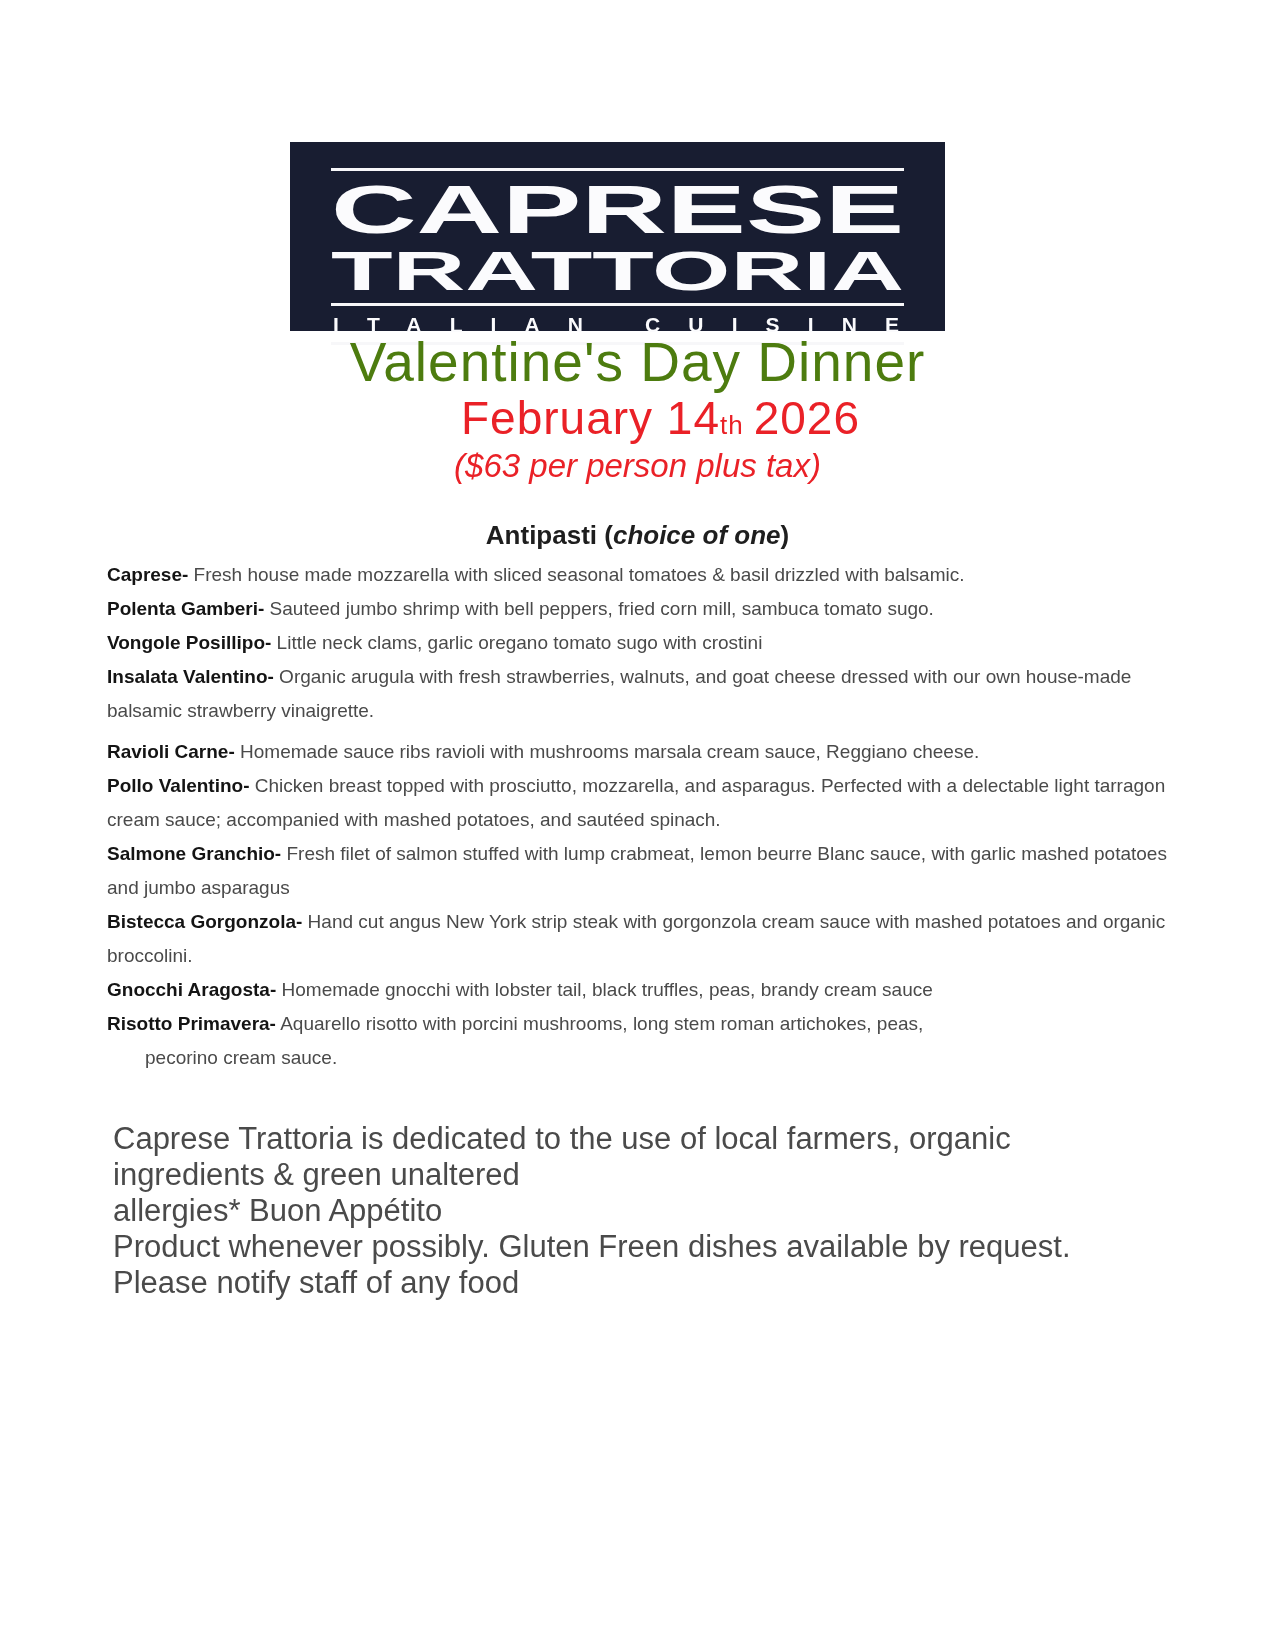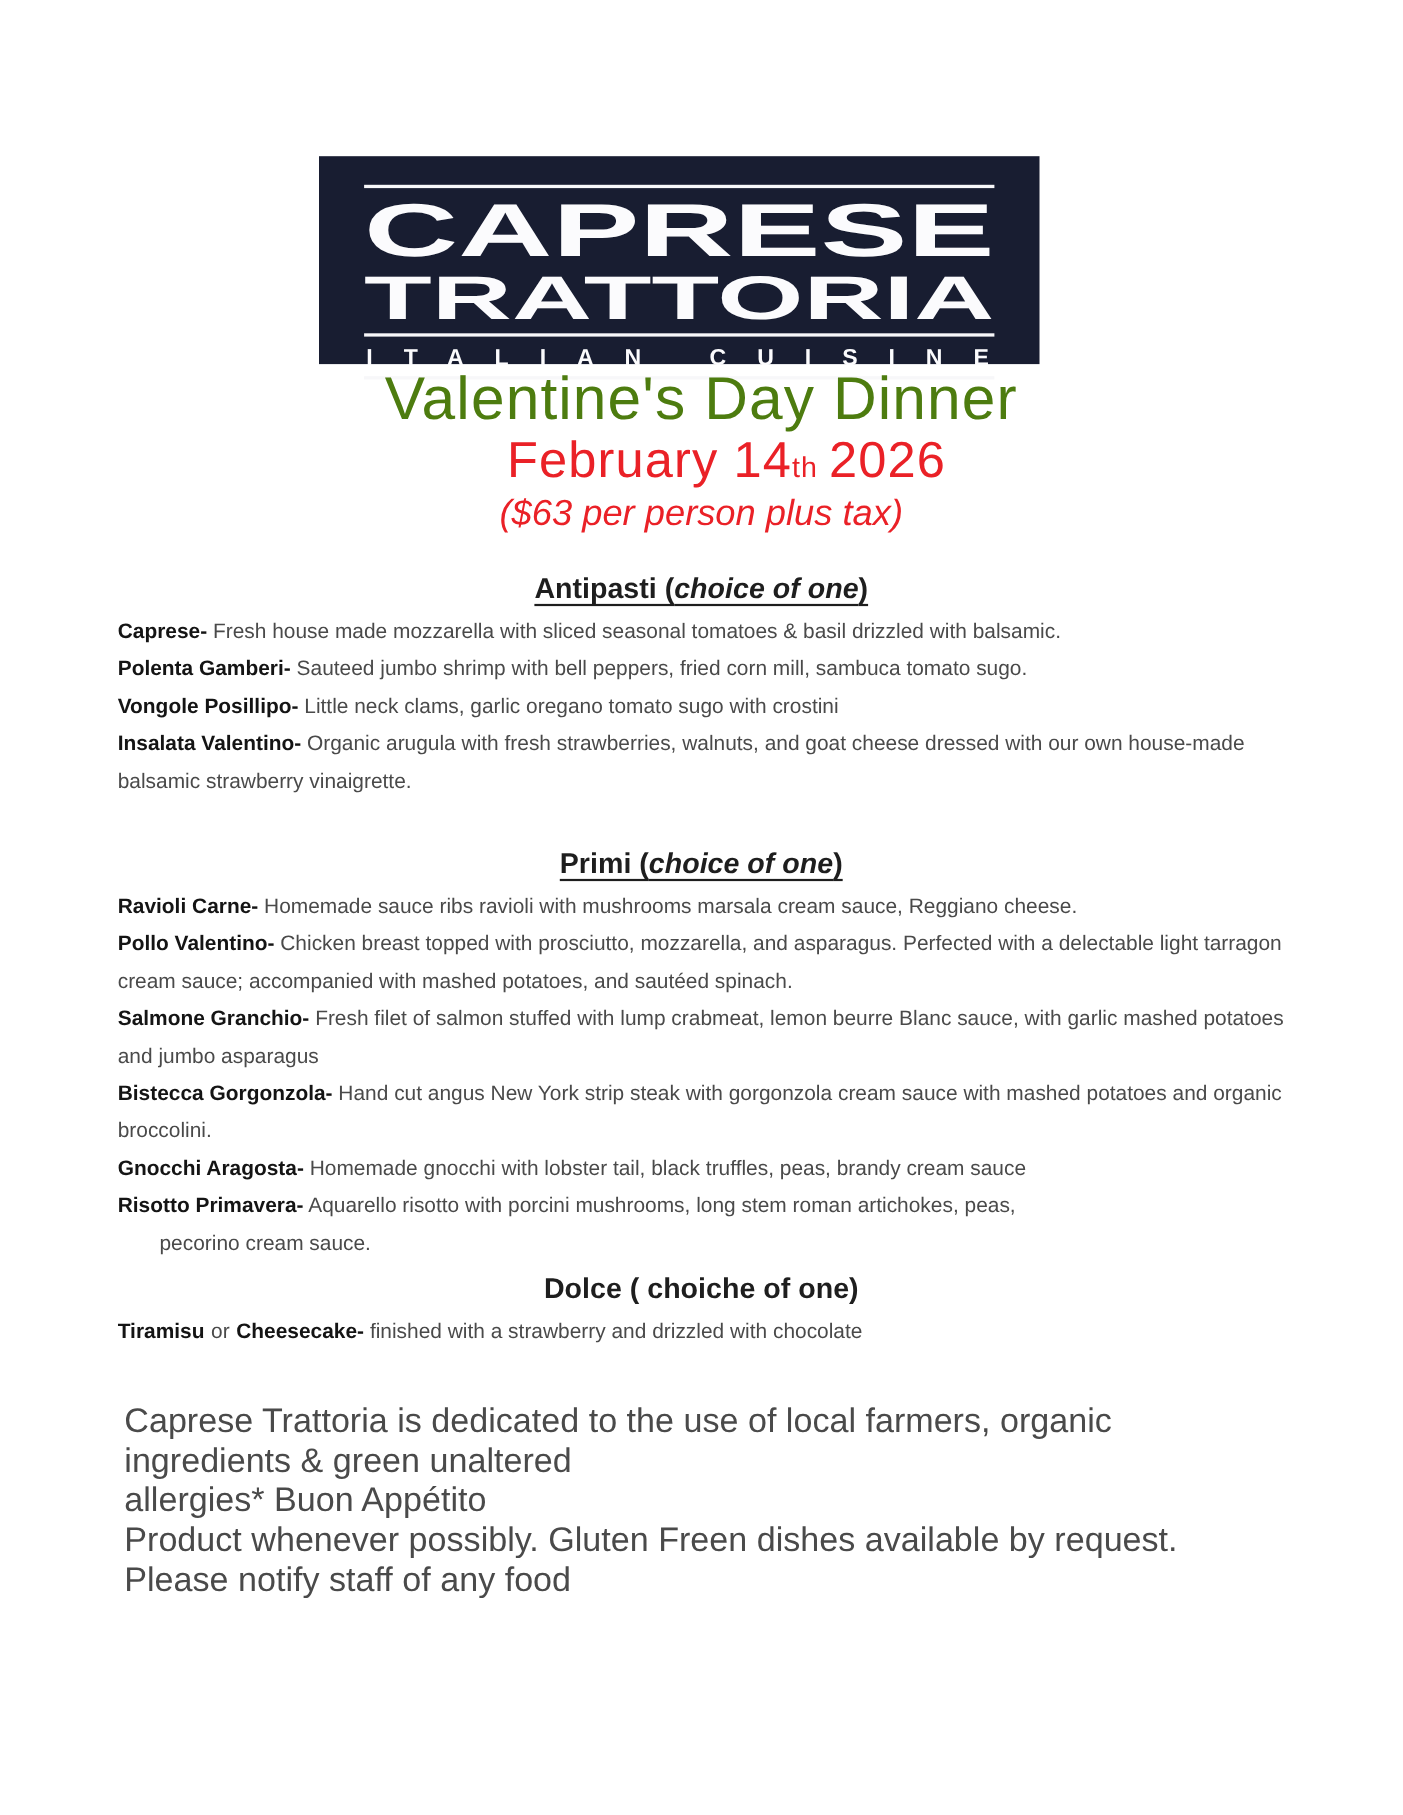--- a/index.html
+++ b/index.html
@@ -41,21 +41,21 @@
   }
 
   
   .content { padding:0 107px; }
   .sec-head {
     margin:0; text-align:center; font-size:26px; line-height:31px;
     font-weight:bold; color:#1e1e1e;
   }
   .sec-head em { font-style:italic; }
   .hd-underline {
-    text-decoration:underline; text-decoration-thickness:1.5px; text-underline-offset:5px;text-align:right;
+    text-decoration-thickness:1.5px; text-underline-offset:5px;text-align:right;
   }
   .sec-antipasti .sec-head { margin-top:36px; }
   .sec-primi   .sec-head { margin-top:42px; }
   .sec-dolce   .sec-head { margin-top:8px; }
 
   .items { margin-top:7px; }
   .item { margin:0; font-size:19px; line-height:34px; color:#4a4a4a; font-weight:normal; }
   .item-name { font-weight:bold; color:#141414; }
   .item-conj { margin:0 6px; }
   .desc2 { display:block; padding-left:38px; }
@@ -106,21 +106,20 @@
           <span class="item-desc">Little neck clams, garlic oregano tomato sugo with crostini</span>
         </p>
         <p class="item">
           <span class="item-name">Insalata Valentino-</span>
           <span class="item-desc">Organic arugula with fresh strawberries, walnuts, and goat cheese dressed with our own house-made balsamic strawberry vinaigrette.</span>
         </p>
       </div>
     </section>
 
     <section class="sec-primi">
-      <h3 class="sec-head"><span class="hd-underline"><span>Primi (</span><em>choice of one</em><span>)</span></span></h3>
       <div class="items">
         <p class="item">
           <span class="item-name">Ravioli Carne-</span>
           <span class="item-desc">Homemade sauce ribs ravioli with mushrooms marsala cream sauce, Reggiano cheese.</span>
         </p>
         <p class="item">
           <span class="item-name">Pollo Valentino-</span>
           <span class="item-desc">Chicken breast topped with prosciutto, mozzarella, and asparagus. Perfected with a delectable light tarragon cream sauce; accompanied with mashed potatoes, and sautéed spinach.</span>
         </p>
         <p class="item">
@@ -136,28 +135,20 @@
           <span class="item-desc">Homemade gnocchi with lobster tail, black truffles, peas, brandy cream sauce</span>
         </p>
         <p class="item">
           <span class="item-name">Risotto Primavera-</span>
           <span class="item-desc">Aquarello risotto with porcini mushrooms, long stem roman artichokes, peas,</span>
           <span class="item-desc desc2">pecorino cream sauce.</span>
         </p>
       </div>
     </section>
 
-    <section class="sec-dolce">
-      <h3 class="sec-head"><span>Dolce ( choiche of one)</span><em></em><span></span></h3>
-      <div class="items">
-        <p class="item"><span class="item-name">Tiramisu</span><span class="item-conj">or</span><span class="item-name">Cheesecake-</span>
-          <span class="item-desc">finished with a strawberry and drizzled with chocolate</span>
-        </p>
-      </div>
-    </section>
 
     <div class="footer">
       <span class="footer-line">Caprese Trattoria is dedicated to the use of local farmers, organic ingredients &amp; green unaltered</span>
       <span class="footer-line">allergies* Buon Appétito</span>
       <span class="footer-line">Product whenever possibly. Gluten Freen dishes available by request. Please notify staff of any food</span>
     </div>
 
   </div>
 </div>
 

